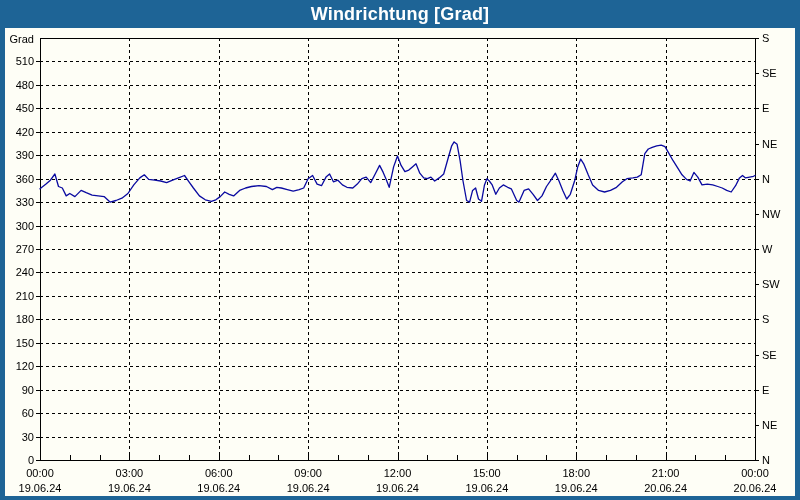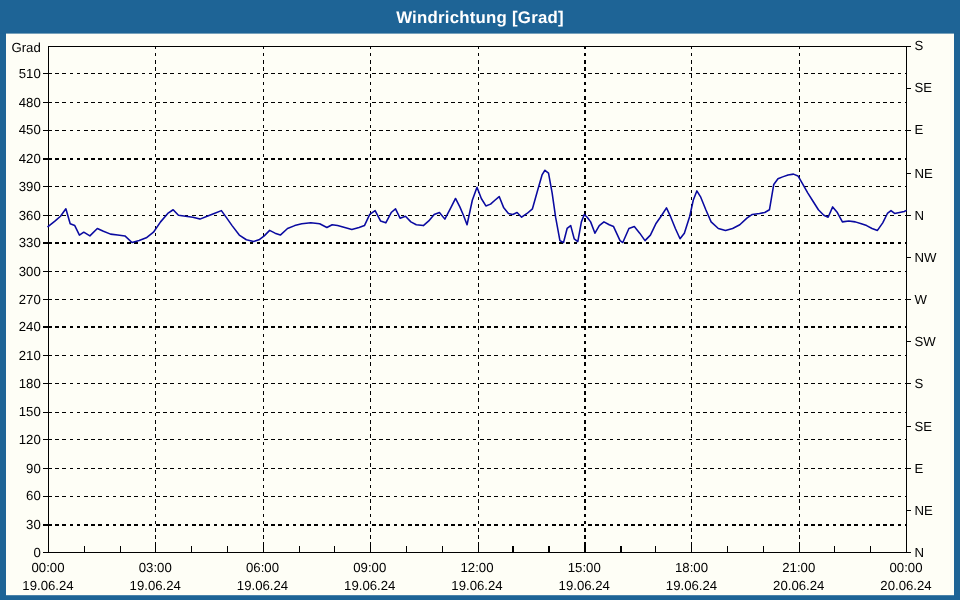--- a/index.html
+++ b/index.html
@@ -1,18 +1,18 @@
 <!DOCTYPE html>
 <html><head>
 <meta charset="utf-8">
 <style>
   html,body{margin:0;padding:0;background:#e8e8e8;font-family:"Liberation Sans",sans-serif;}
   .chart-window{width:800px;height:500px;background:#1e6496;position:relative;overflow:hidden;}
   .title-bar{height:28px;display:flex;align-items:center;justify-content:center;
-    background:#1e6496;color:#ffffff;font-size:14px;font-weight:bold;letter-spacing:0.2px;}
+    background:#1e6496;color:#ffffff;font-size:18px;font-weight:bold;letter-spacing:0.2px;}
   .chart-body{position:absolute;left:5px;top:28px;width:790px;height:468px;background:#fefef6;}
   svg{display:block;}
   svg text{font-family:"Liberation Sans",sans-serif;}
 </style>
 </head>
 <body>
 
 <div class="chart-window">
   <div class="title-bar">
     <span>Windrichtung [Grad]</span>

